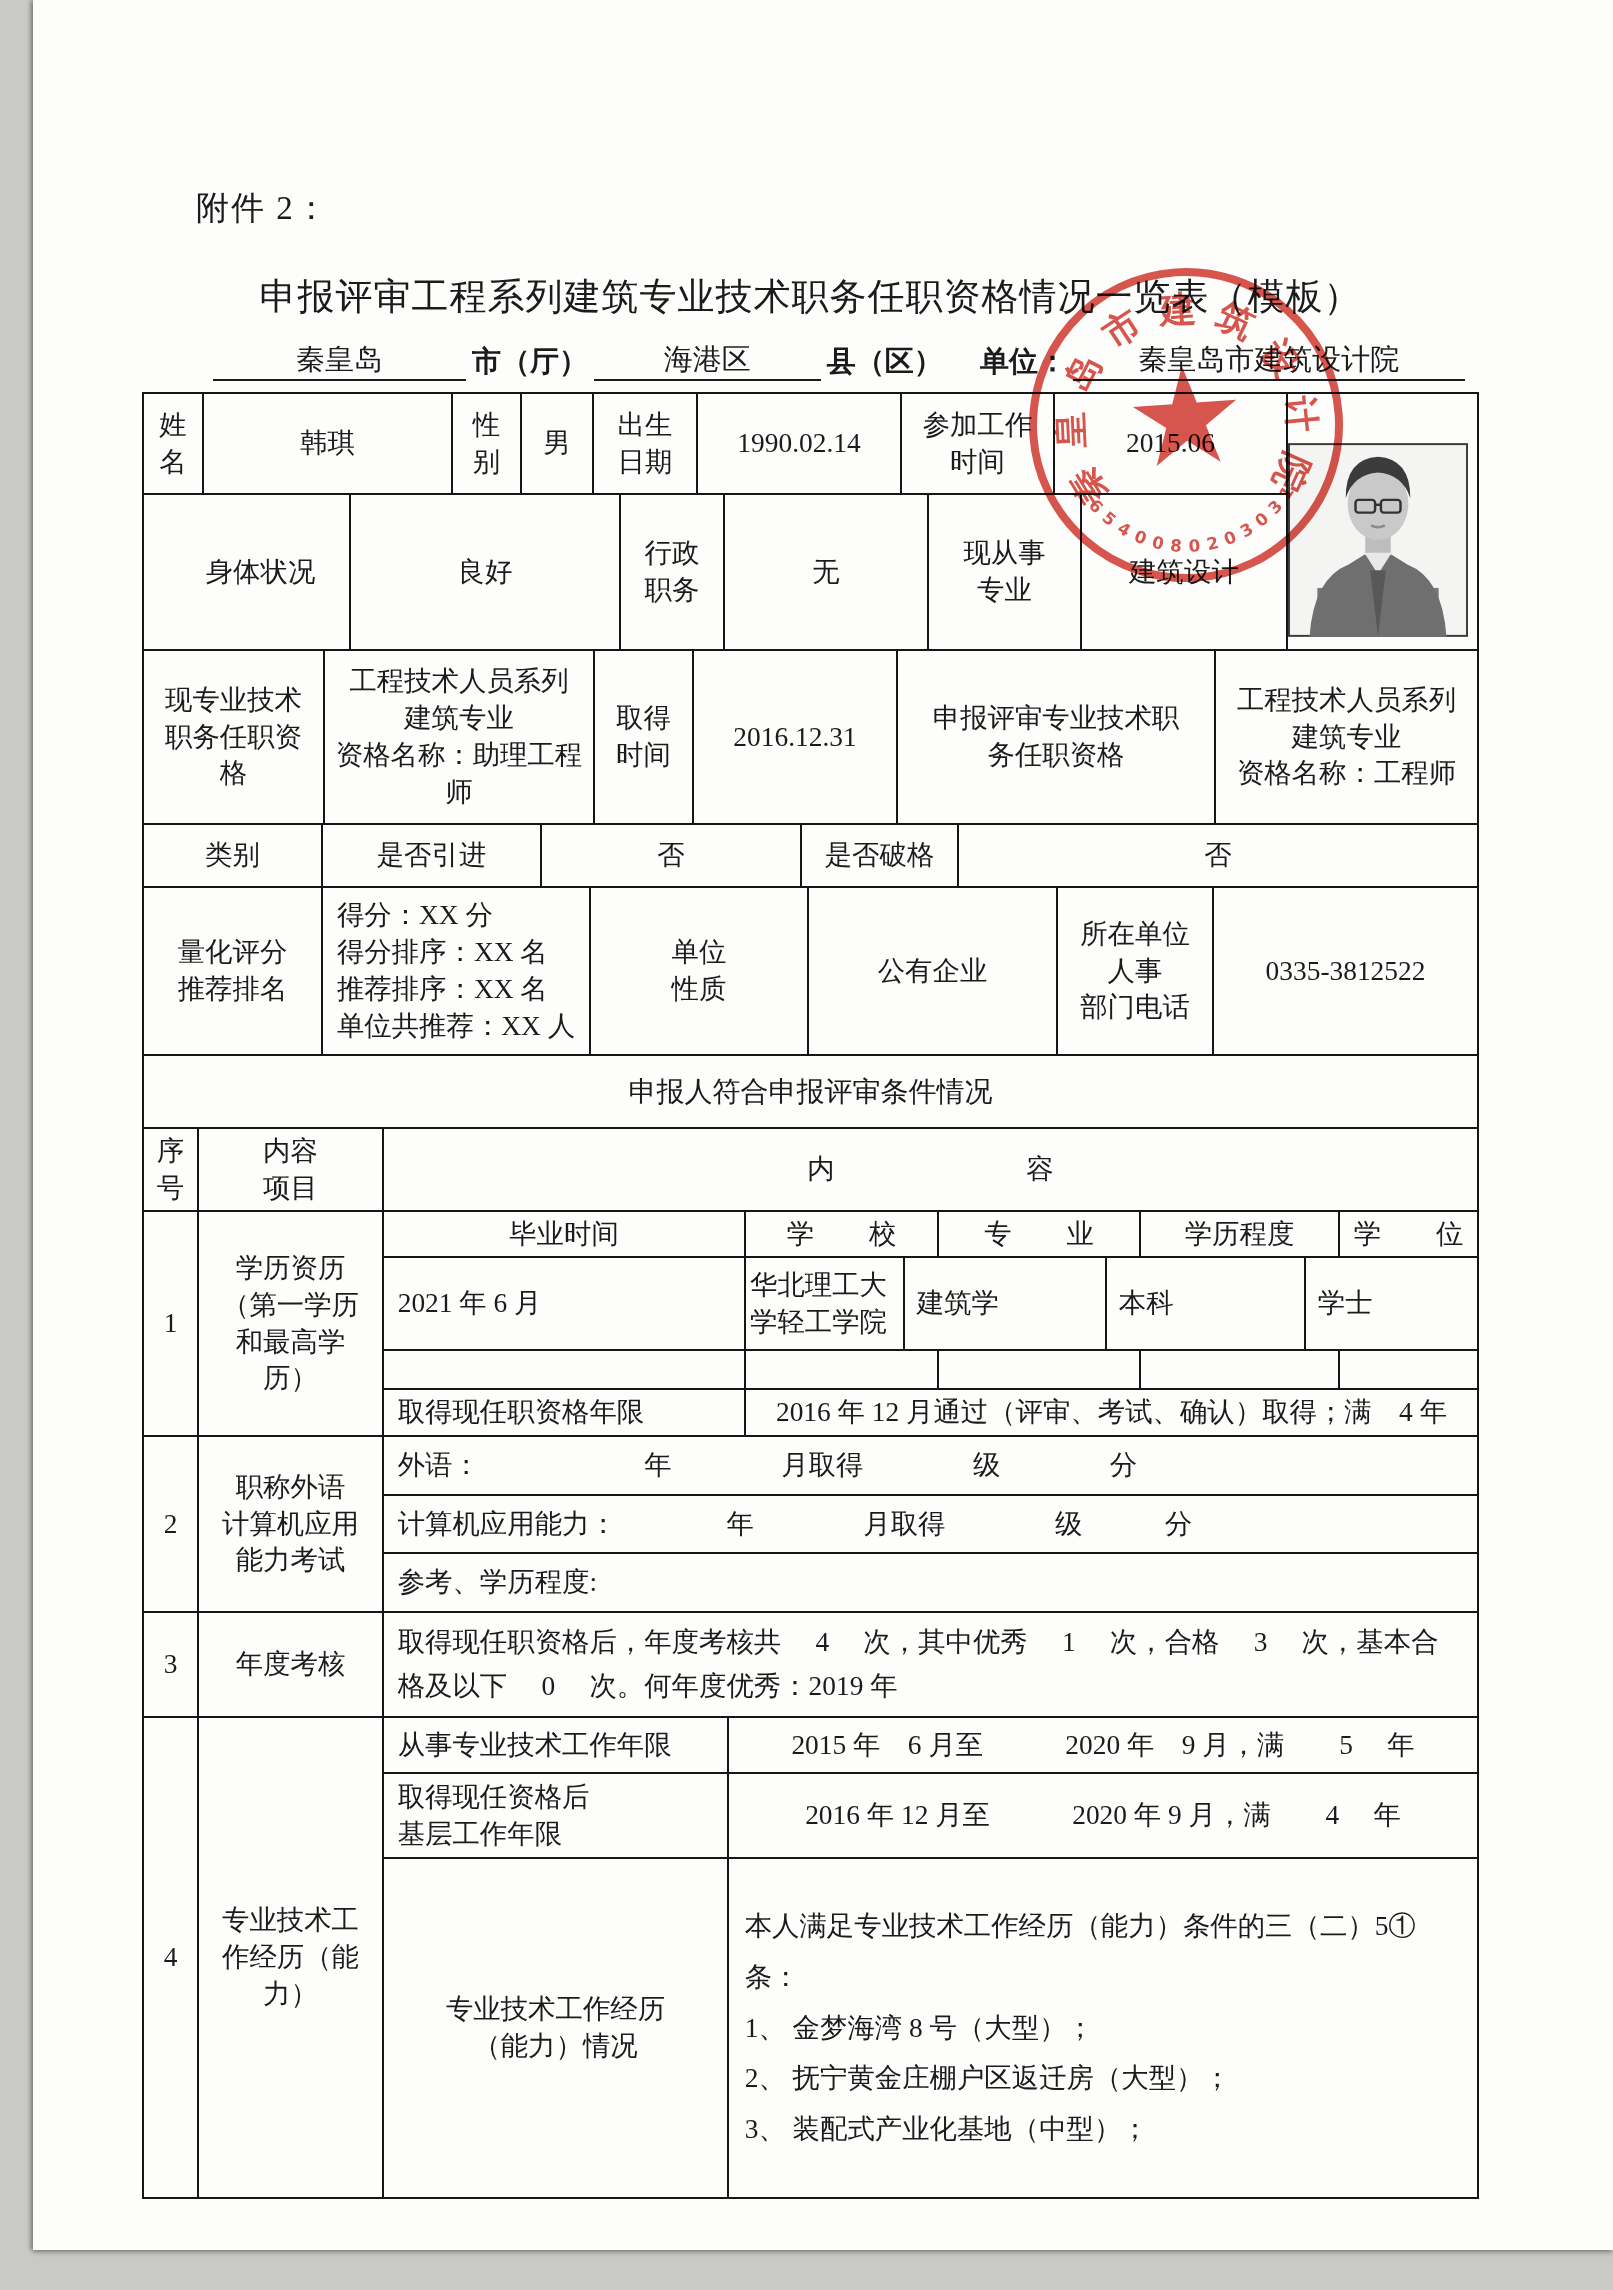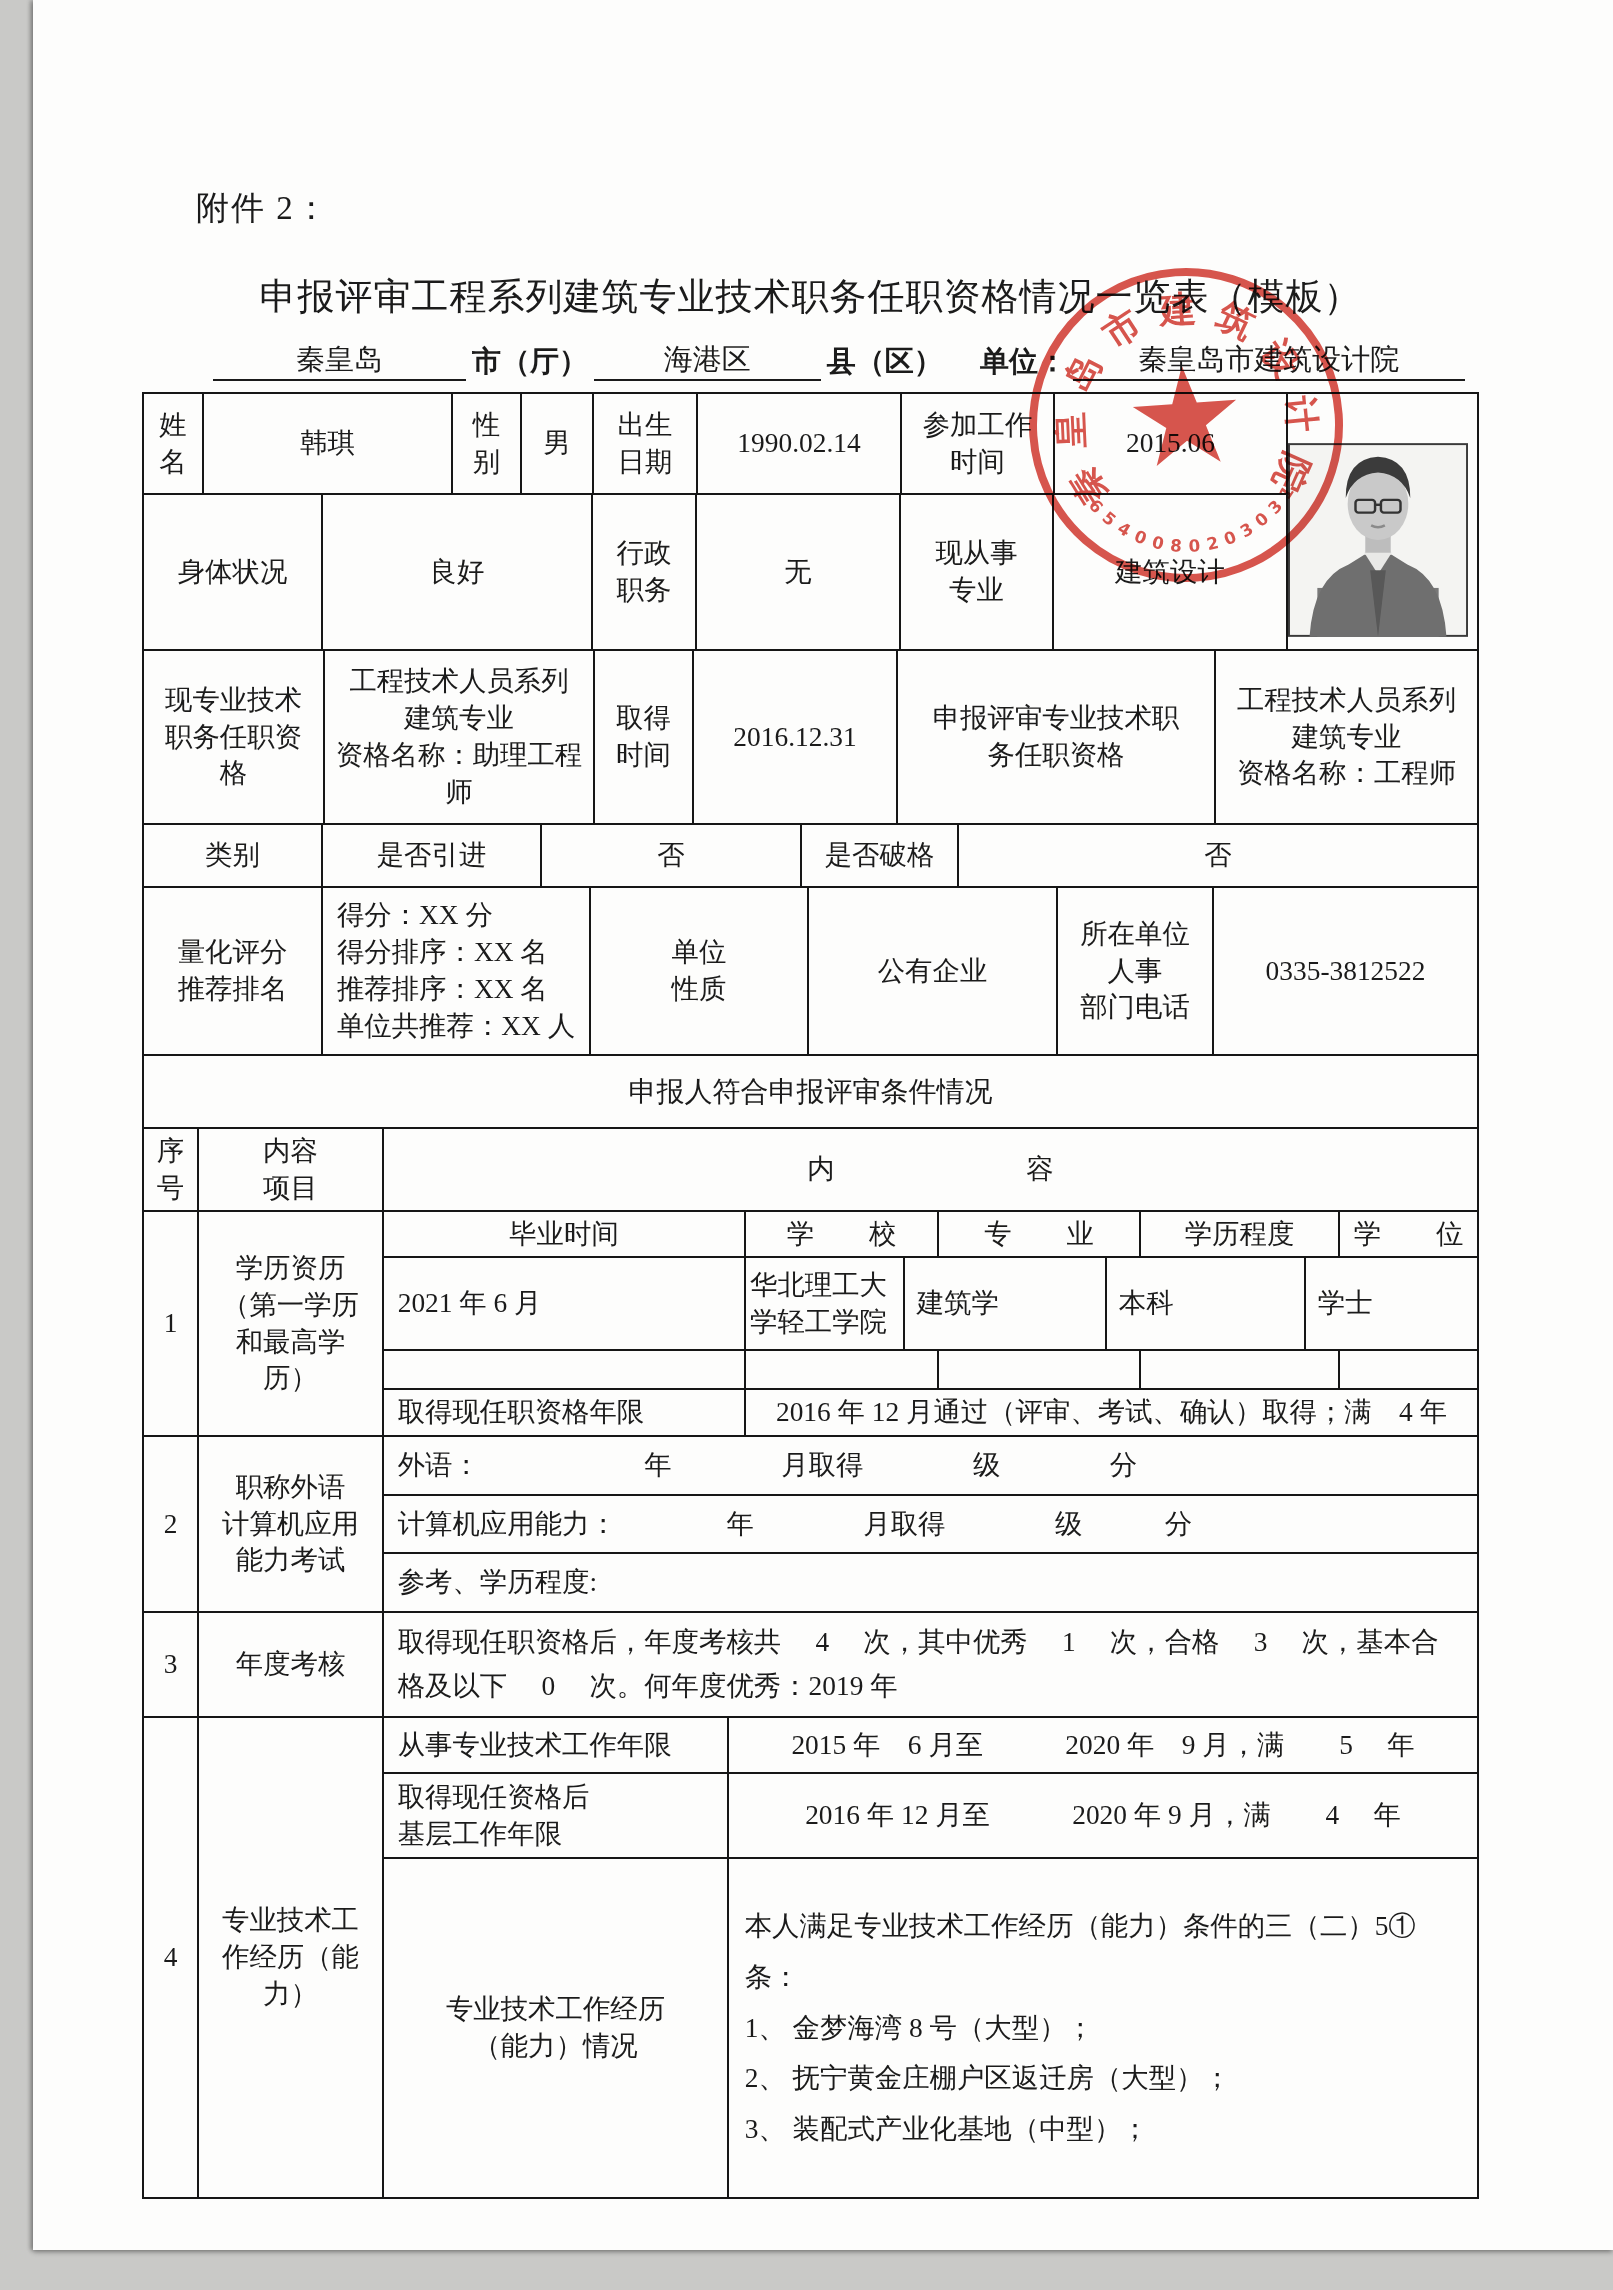--- a/index.html
+++ b/index.html
@@ -30,21 +30,21 @@
     box-sizing:border-box;font-size:27.4px;line-height:1.35;background:transparent;}
   .tr{display:flex;border-bottom:2px solid #161616;box-sizing:border-box;}
   .c{border-right:2px solid #161616;box-sizing:border-box;display:flex;flex-direction:column;
      align-items:center;justify-content:center;text-align:center;padding:2px 5.9px;
      white-space:pre-line;flex:0 0 auto;}
   .c.last{border-right:none;flex:1 1 auto;}
   .c.left{align-items:flex-start;text-align:left;}
   .band12{display:flex;height:255px;border-bottom:2px solid #161616;}
   .main12{flex:1 1 auto;display:flex;flex-direction:column;}
   .main12 .tr{height:101px;}
-  .main12 .tr.grow{flex:1;border-bottom:none;}
+  .main12 .tr.grow{flex:1;border-bottom:none;margin-left:28px;}
   .photo-cell{width:191px;border-left:2px solid #161616;box-sizing:border-box;position:relative;}
   .content-col{flex:1 1 auto;display:flex;flex-direction:column;border-radius:11px;}
   .sr{display:flex;box-sizing:border-box;}
   .content-col > .sr:not(:first-child){border-top:2px solid #161616;}
   .item{display:flex;border-bottom:2px solid #161616;}
   .item.noline{border-bottom:none;}
   .pre{white-space:pre-line;display:inline-block;text-align:left;}
   .sec-title{justify-content:center;font-size:28px;}
 
   .stamp{position:absolute;left:996px;top:268px;width:314px;height:314px;

